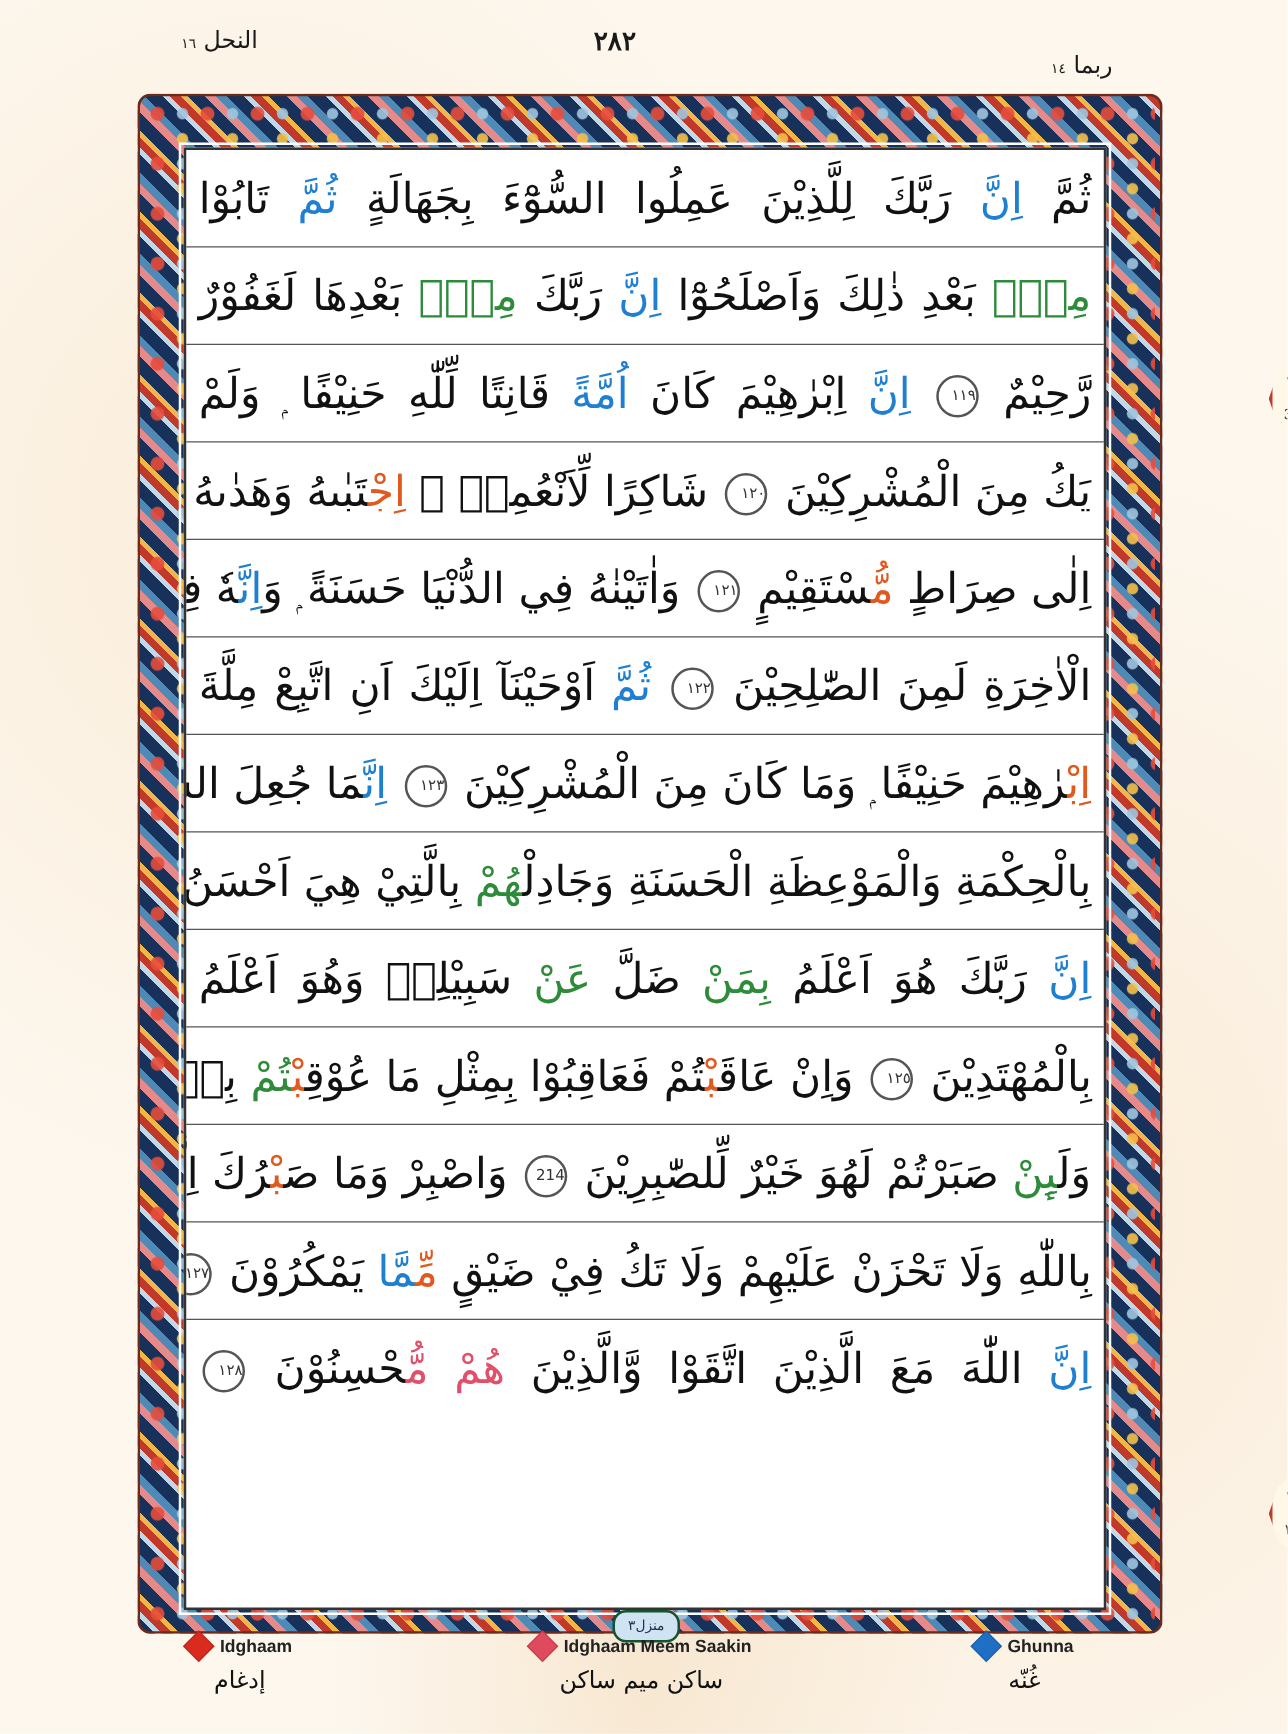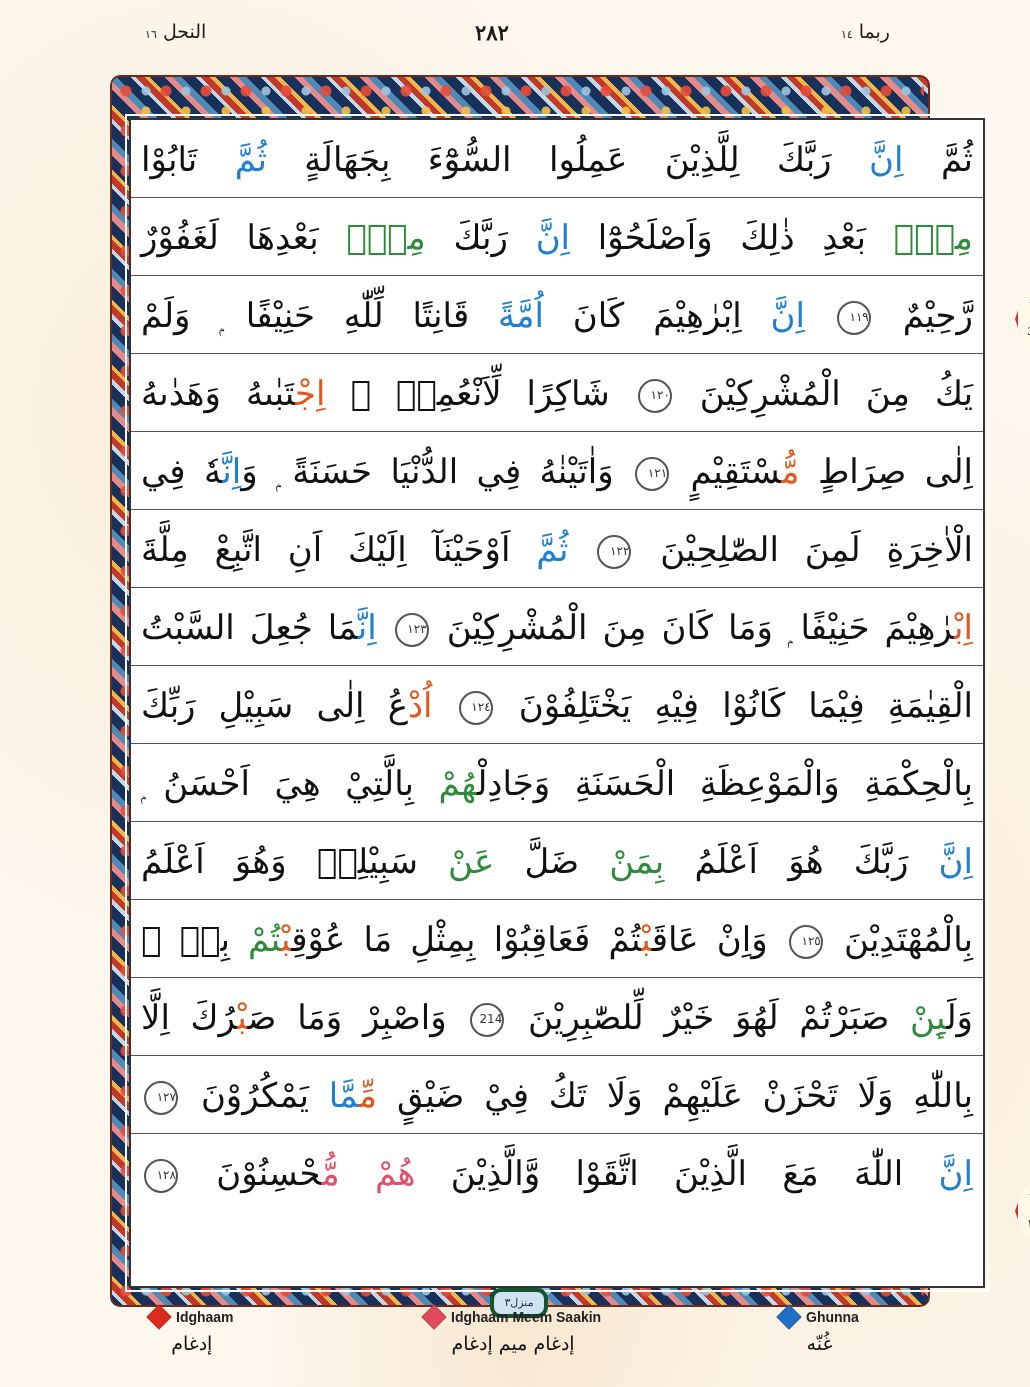--- a/index.html
+++ b/index.html
@@ -7,21 +7,21 @@
     width:1030px;height:1387px;position:relative;overflow:hidden;
     background:
       radial-gradient(ellipse at 20% 30%, rgba(245,220,180,0.35) 0, transparent 40%),
       radial-gradient(ellipse at 80% 70%, rgba(245,215,175,0.35) 0, transparent 45%),
       radial-gradient(ellipse at 50% 95%, rgba(240,210,170,0.4) 0, transparent 35%),
       #fdf7ee;
     font-family:"DejaVu Sans",sans-serif;
   }
   .header{position:absolute;top:14px;left:0;width:1030px;height:40px;}
   .hdr{position:absolute;top:6px;font-family:"DejaVu Serif",serif;font-size:19px;color:#1a1a1a;direction:rtl;}
-  .hdr-right{left:790px;width:100px;}
+  .hdr-right{left:790px;width:100px;margin-top:20px;}
   .hdr-center{left:475px;width:80px;text-align:left;font-weight:bold;font-size:21px;}
   .hdr-left{left:145px;width:120px;text-align:left;}
   .hdr small{font-size:11px;}
 
   
   .border{
     position:absolute;left:110px;top:75px;width:820px;height:1232px;
     border-radius:10px;
     background:
       repeating-linear-gradient(45deg, #17315a 0 10px, #c2d8e6 10px 14px, #c0392b 14px 20px, #f0b64a 20px 24px, #17315a 24px 34px, #e58a8a 34px 40px, #4e8ab5 40px 46px),
@@ -30,21 +30,21 @@
   }
   .border::before{
     content:"";position:absolute;inset:6px;border-radius:8px;
     background:
       radial-gradient(circle at 10px 10px, #e74c3c 0 5px, transparent 6px) 0 0/40px 40px,
       radial-gradient(circle at 30px 30px, #f5c04a 0 4px, transparent 5px) 0 0/40px 40px,
       radial-gradient(circle at 30px 10px, #9fc6df 0 4px, transparent 5px) 0 0/40px 40px;
     opacity:.9;
   }
   .text-frame{
-    position:absolute;left:129px;top:118px;width:856px;height:1170px;
+    position:absolute;left:147px;top:118px;width:738px;height:1170px;
     background:#ffffff;border:2px solid #333;box-sizing:border-box;
     outline:2px solid #fff;outline-offset:2px;
   }
   .line{
     height:78px;border-bottom:1.5px solid #555;box-sizing:border-box;
     direction:rtl;text-align:justify;text-align-last:justify;
     padding:0 10px;
     font-family:"DejaVu Serif",serif;font-size:34px;line-height:78px;color:#111;
     white-space:nowrap;overflow:hidden;
   }
@@ -54,21 +54,21 @@
   .idgham-meem{color:#e0506a;}
   .ikhfa{color:#2e8b3a;}
   .ayah-end{
     display:inline-block;width:30px;height:30px;border-radius:50%;
     border:2px double #555;font-size:12px;line-height:28px;text-align:center;
     vertical-align:middle;color:#333;margin:0 3px;font-family:"DejaVu Sans",sans-serif;
   }
 
   .manzil{
     position:absolute;left:490px;top:1288px;width:50px;height:22px;border-radius:11px;
-    background:#cfe3f2;border:4px solid #14532d;font-size:11px;text-align:center;line-height:22px;
+    background:#cfe3f2;border:2px solid #14532d;font-size:11px;text-align:center;line-height:22px;
     font-family:"DejaVu Serif",serif;color:#1a2d4a;direction:rtl;
   }
 
   .ruku{
     position:absolute;left:1015px;width:38px;height:62px;
     background:#fff8e8;border:3px solid #c0392b;
     clip-path:polygon(50% 0,80% 15%,100% 50%,80% 85%,50% 100%,20% 85%,0 50%,20% 15%);
     text-align:center;font-family:"DejaVu Serif",serif;font-size:11px;line-height:13px;color:#222;
     padding-top:8px;box-sizing:border-box;
   }
@@ -105,21 +105,20 @@
 <div class="border"></div>
 
 <div class="text-frame" id="text-frame">
     <div class="line">ثُمَّ <span class="ghunna">اِنَّ</span> رَبَّكَ لِلَّذِيْنَ عَمِلُوا السُّوْٓءَ بِجَهَالَةٍ <span class="ghunna">ثُمَّ</span> تَابُوْا</div>
     <div class="line"><span class="ikhfa">مِنْۢ</span> بَعْدِ ذٰلِكَ وَاَصْلَحُوْٓا <span class="ghunna">اِنَّ</span> رَبَّكَ <span class="ikhfa">مِنْۢ</span> بَعْدِهَا لَغَفُوْرٌ</div>
     <div class="line">رَّحِيْمٌ <span class="ayah-end">١١٩</span> <span class="ghunna">اِنَّ</span> اِبْرٰهِيْمَ كَانَ <span class="ghunna">اُمَّةً</span> قَانِتًا لِّلّٰهِ حَنِيْفًا ۭ وَلَمْ</div>
     <div class="line">يَكُ مِنَ الْمُشْرِكِيْنَ <span class="ayah-end">١٢٠</span> شَاكِرًا لِّاَنْعُمِهٖ ۭ <span class="idgham">اِجْ</span>تَبٰىهُ وَهَدٰىهُ</div>
     <div class="line">اِلٰى صِرَاطٍ <span class="idgham">مُّ</span>سْتَقِيْمٍ <span class="ayah-end">١٢١</span> وَاٰتَيْنٰهُ فِي الدُّنْيَا حَسَنَةً ۭ وَ<span class="ghunna">اِنَّ</span>هٗ فِي</div>
     <div class="line">الْاٰخِرَةِ لَمِنَ الصّٰلِحِيْنَ <span class="ayah-end">١٢٢</span> <span class="ghunna">ثُمَّ</span> اَوْحَيْنَآ اِلَيْكَ اَنِ اتَّبِعْ مِلَّةَ</div>
     <div class="line"><span class="idgham">اِبْ</span>رٰهِيْمَ حَنِيْفًا ۭ وَمَا كَانَ مِنَ الْمُشْرِكِيْنَ <span class="ayah-end">١٢٣</span> <span class="ghunna">اِنَّ</span>مَا جُعِلَ السَّبْتُ</div>
-    <div class="line">الْقِيٰمَةِ فِيْمَا كَانُوْا فِيْهِ يَخْتَلِفُوْنَ <span class="ayah-end">١٢٤</span> <span class="idgham">اُدْ</span>عُ اِلٰى سَبِيْلِ رَبِّكَ</div>
     <div class="line">بِالْحِكْمَةِ وَالْمَوْعِظَةِ الْحَسَنَةِ وَجَادِلْ<span class="ikhfa">هُمْ</span> بِالَّتِيْ هِيَ اَحْسَنُ ۭ</div>
     <div class="line"><span class="ghunna">اِنَّ</span> رَبَّكَ هُوَ اَعْلَمُ <span class="ikhfa">بِمَنْ</span> ضَلَّ <span class="ikhfa">عَنْ</span> سَبِيْلِهٖ وَهُوَ اَعْلَمُ</div>
     <div class="line">بِالْمُهْتَدِيْنَ <span class="ayah-end">١٢٥</span> وَاِنْ عَاقَ<span class="idgham">بْ</span>تُمْ فَعَاقِبُوْا بِمِثْلِ مَا عُوْقِ<span class="idgham">بْ</span><span class="ikhfa">تُمْ</span> بِهٖ ۭ</div>
     <div class="line">وَلَ<span class="ikhfa">ىِٕنْ</span> صَبَرْتُمْ لَهُوَ خَيْرٌ لِّلصّٰبِرِيْنَ <span class="ayah-end">214</span> وَاصْبِرْ وَمَا صَ<span class="idgham">بْ</span>رُكَ اِلَّا</div>
     <div class="line">بِاللّٰهِ وَلَا تَحْزَنْ عَلَيْهِمْ وَلَا تَكُ فِيْ ضَيْقٍ <span class="idgham">مِّ</span><span class="ghunna">مَّا</span> يَمْكُرُوْنَ <span class="ayah-end">١٢٧</span></div>
     <div class="line"><span class="ghunna">اِنَّ</span> اللّٰهَ مَعَ الَّذِيْنَ اتَّقَوْا وَّالَّذِيْنَ <span class="idgham-meem">هُمْ مُّ</span>حْسِنُوْنَ <span class="ayah-end">١٢٨</span></div>
   </div>
 
 <div class="manzil">منزل٣</div>
 
@@ -134,19 +133,19 @@
   <div>٢٢</div>
 </div>
 
 <div class="legend">
   <div class="leg leg-1">
     <span class="diamond" style="background: rgb(217, 43, 30);"></span><span class="en">Idghaam</span>
     <span class="ar">إدغام</span>
   </div>
   <div class="leg leg-2">
     <span class="diamond" style="background: rgb(224, 74, 94);"></span><span class="en">Idghaam Meem Saakin</span>
-    <span class="ar">إدغام ميم إدغام</span>
+    <span class="ar">ساكن ميم ساكن</span>
   </div>
   <div class="leg leg-3">
     <span class="diamond" style="background: rgb(31, 111, 196);"></span><span class="en">Ghunna</span>
     <span class="ar">غُنّه</span>
   </div>
 </div>
 
 </body></html>

